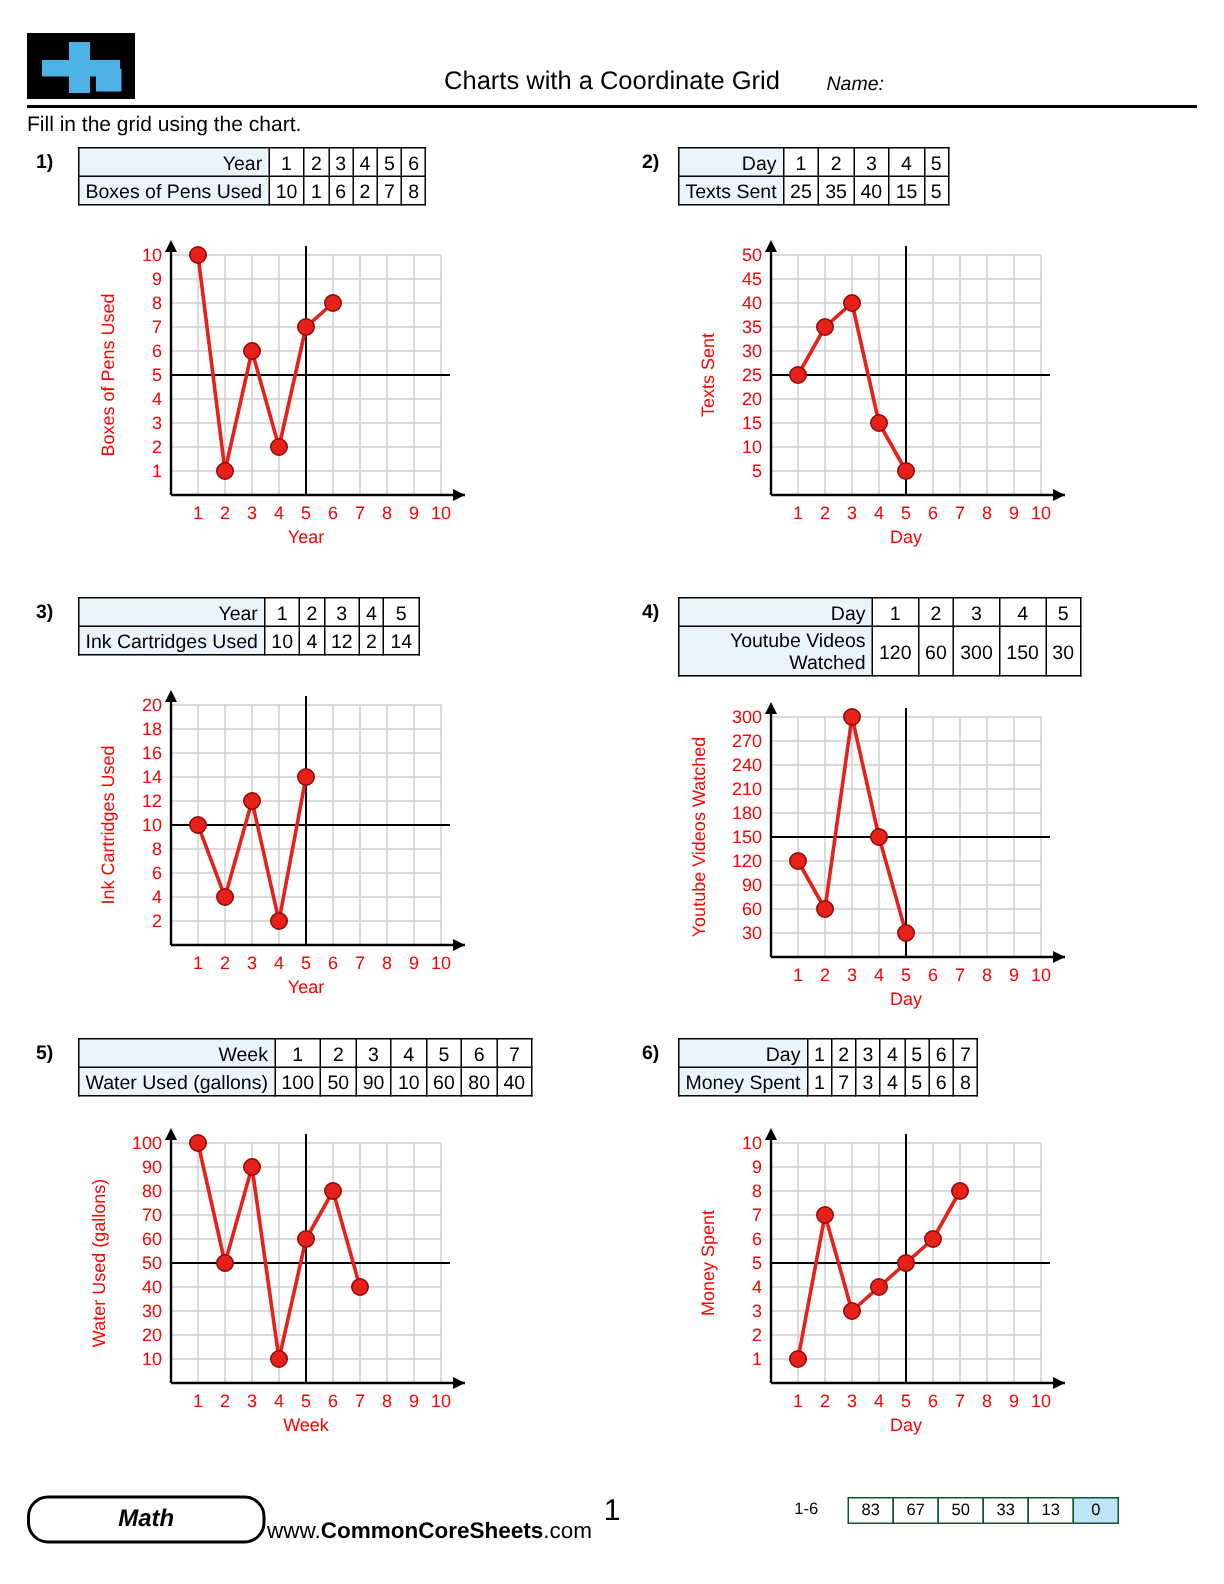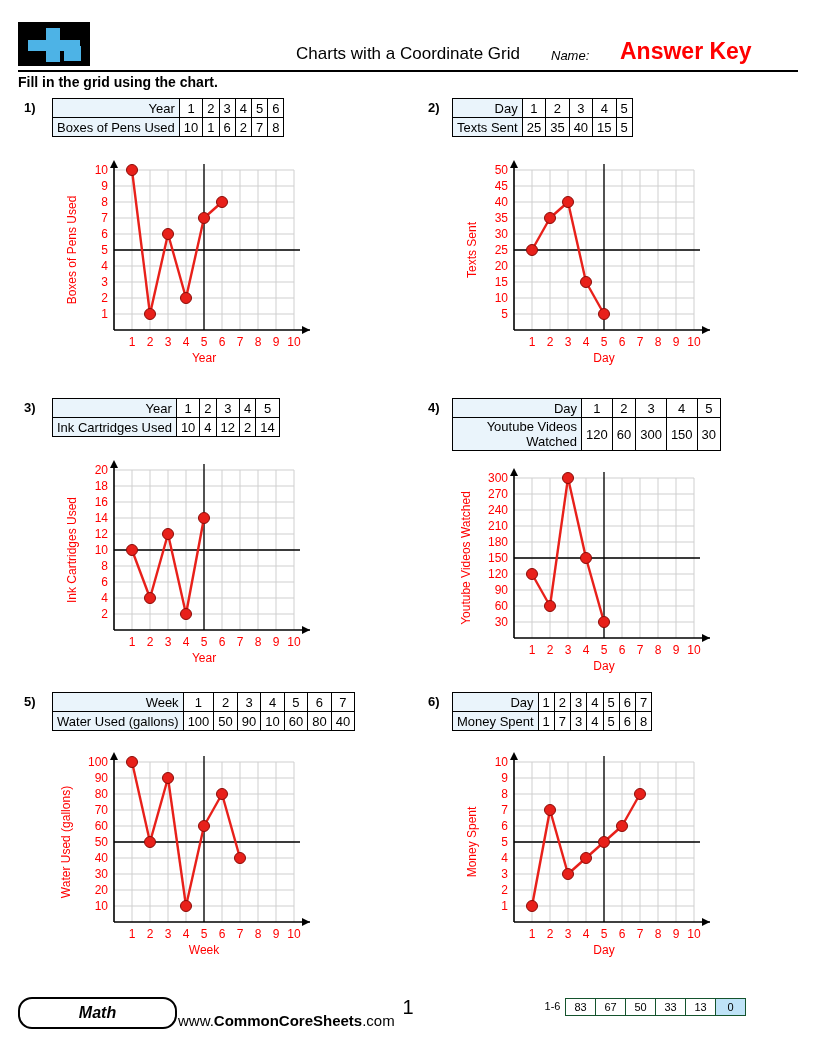--- a/index.html
+++ b/index.html
@@ -13,21 +13,21 @@
   
   .logo{position:absolute;left:18px;top:22px;width:72px;height:44px;background:#000;}
   .logo .plus-h{position:absolute;left:10px;top:18px;width:52px;height:11px;background:#4db3e6;}
   .logo .plus-v{position:absolute;left:28px;top:6px;width:14px;height:34px;background:#4db3e6;}
   .logo .sq{position:absolute;left:46px;top:24px;width:17px;height:15px;background:#4db3e6;}
 
   .title{position:absolute;left:0;top:44px;width:816px;text-align:center;font-size:17px;}
   .name-label{position:absolute;left:551px;top:48px;font-size:13px;font-style:italic;}
   .answer-key{position:absolute;left:620px;top:38px;font-size:23px;font-weight:bold;color:#f00;}
   .hrule{position:absolute;left:18px;top:70px;width:780px;height:2px;background:#000;}
-  .instructions{position:absolute;left:18px;top:74px;font-size:14px;font-weight:bold;}
+  .instructions{position:absolute;left:18px;top:74px;font-size:14px;font-weight:normal;}
 
   
   .qnum{position:absolute;font-size:13px;font-weight:bold;}
 
   
   table.dt{border-collapse:collapse;font-size:13px;position:absolute;}
   table.dt td{border:1px solid #000;padding:1px 4px;text-align:center;height:16px;}
   table.dt td.lab{background:#eaf4fb;text-align:right;font-weight:normal;white-space:nowrap;}
 
   
@@ -37,36 +37,35 @@
   .tick{fill:#f00;font-size:12px;font-family:"Liberation Sans", sans-serif;}
 
   
   .footer-pill{position:absolute;left:18px;top:997px;width:155px;height:28px;border:2px solid #000;border-radius:14px;font-style:italic;}
   .footer-pill span{display:block;text-align:center;line-height:28px;font-size:16px;font-weight:bold;}
   .site{position:absolute;left:178px;top:1012px;font-size:15px;}
   .site b{font-weight:bold;}
   .pageno{position:absolute;left:0;top:996px;width:816px;text-align:center;font-size:20px;}
   .scorebox{position:absolute;right:18px;top:998px;display:flex;font-size:11px;}
   .scorebox div{border:1px solid #14532d;padding:2px 5px;margin-left:-1px;text-align:center;min-width:19px;}
-  .scorebox div.rng{border:none;padding-right:4px;}
+  .scorebox div.rng{border:none;padding-right:19px;}
   .scorebox div.zero{background:#bfe3f7;}
 </style>
 </head>
 <body>
 
 <div class="page">
 
   <div class="logo">
     <div class="plus-h"></div>
       <div class="plus-v"></div>
       <div class="sq"></div>
   </div>
   <div class="title">Charts with a Coordinate Grid</div>
   <div class="name-label">Name:</div>
-  <div class="answer-key">Answer Key</div>
   <div class="hrule"></div>
   <div class="instructions">Fill in the grid using the chart.</div>
 
   <div class="qnum" style="left:24px;top:100px;">1)</div>
   <table class="dt" style="left:52px;top:98px;">
     <tbody>
         <tr>
       <td class="lab">Year</td>
       <td>1</td>
       <td>2</td>

